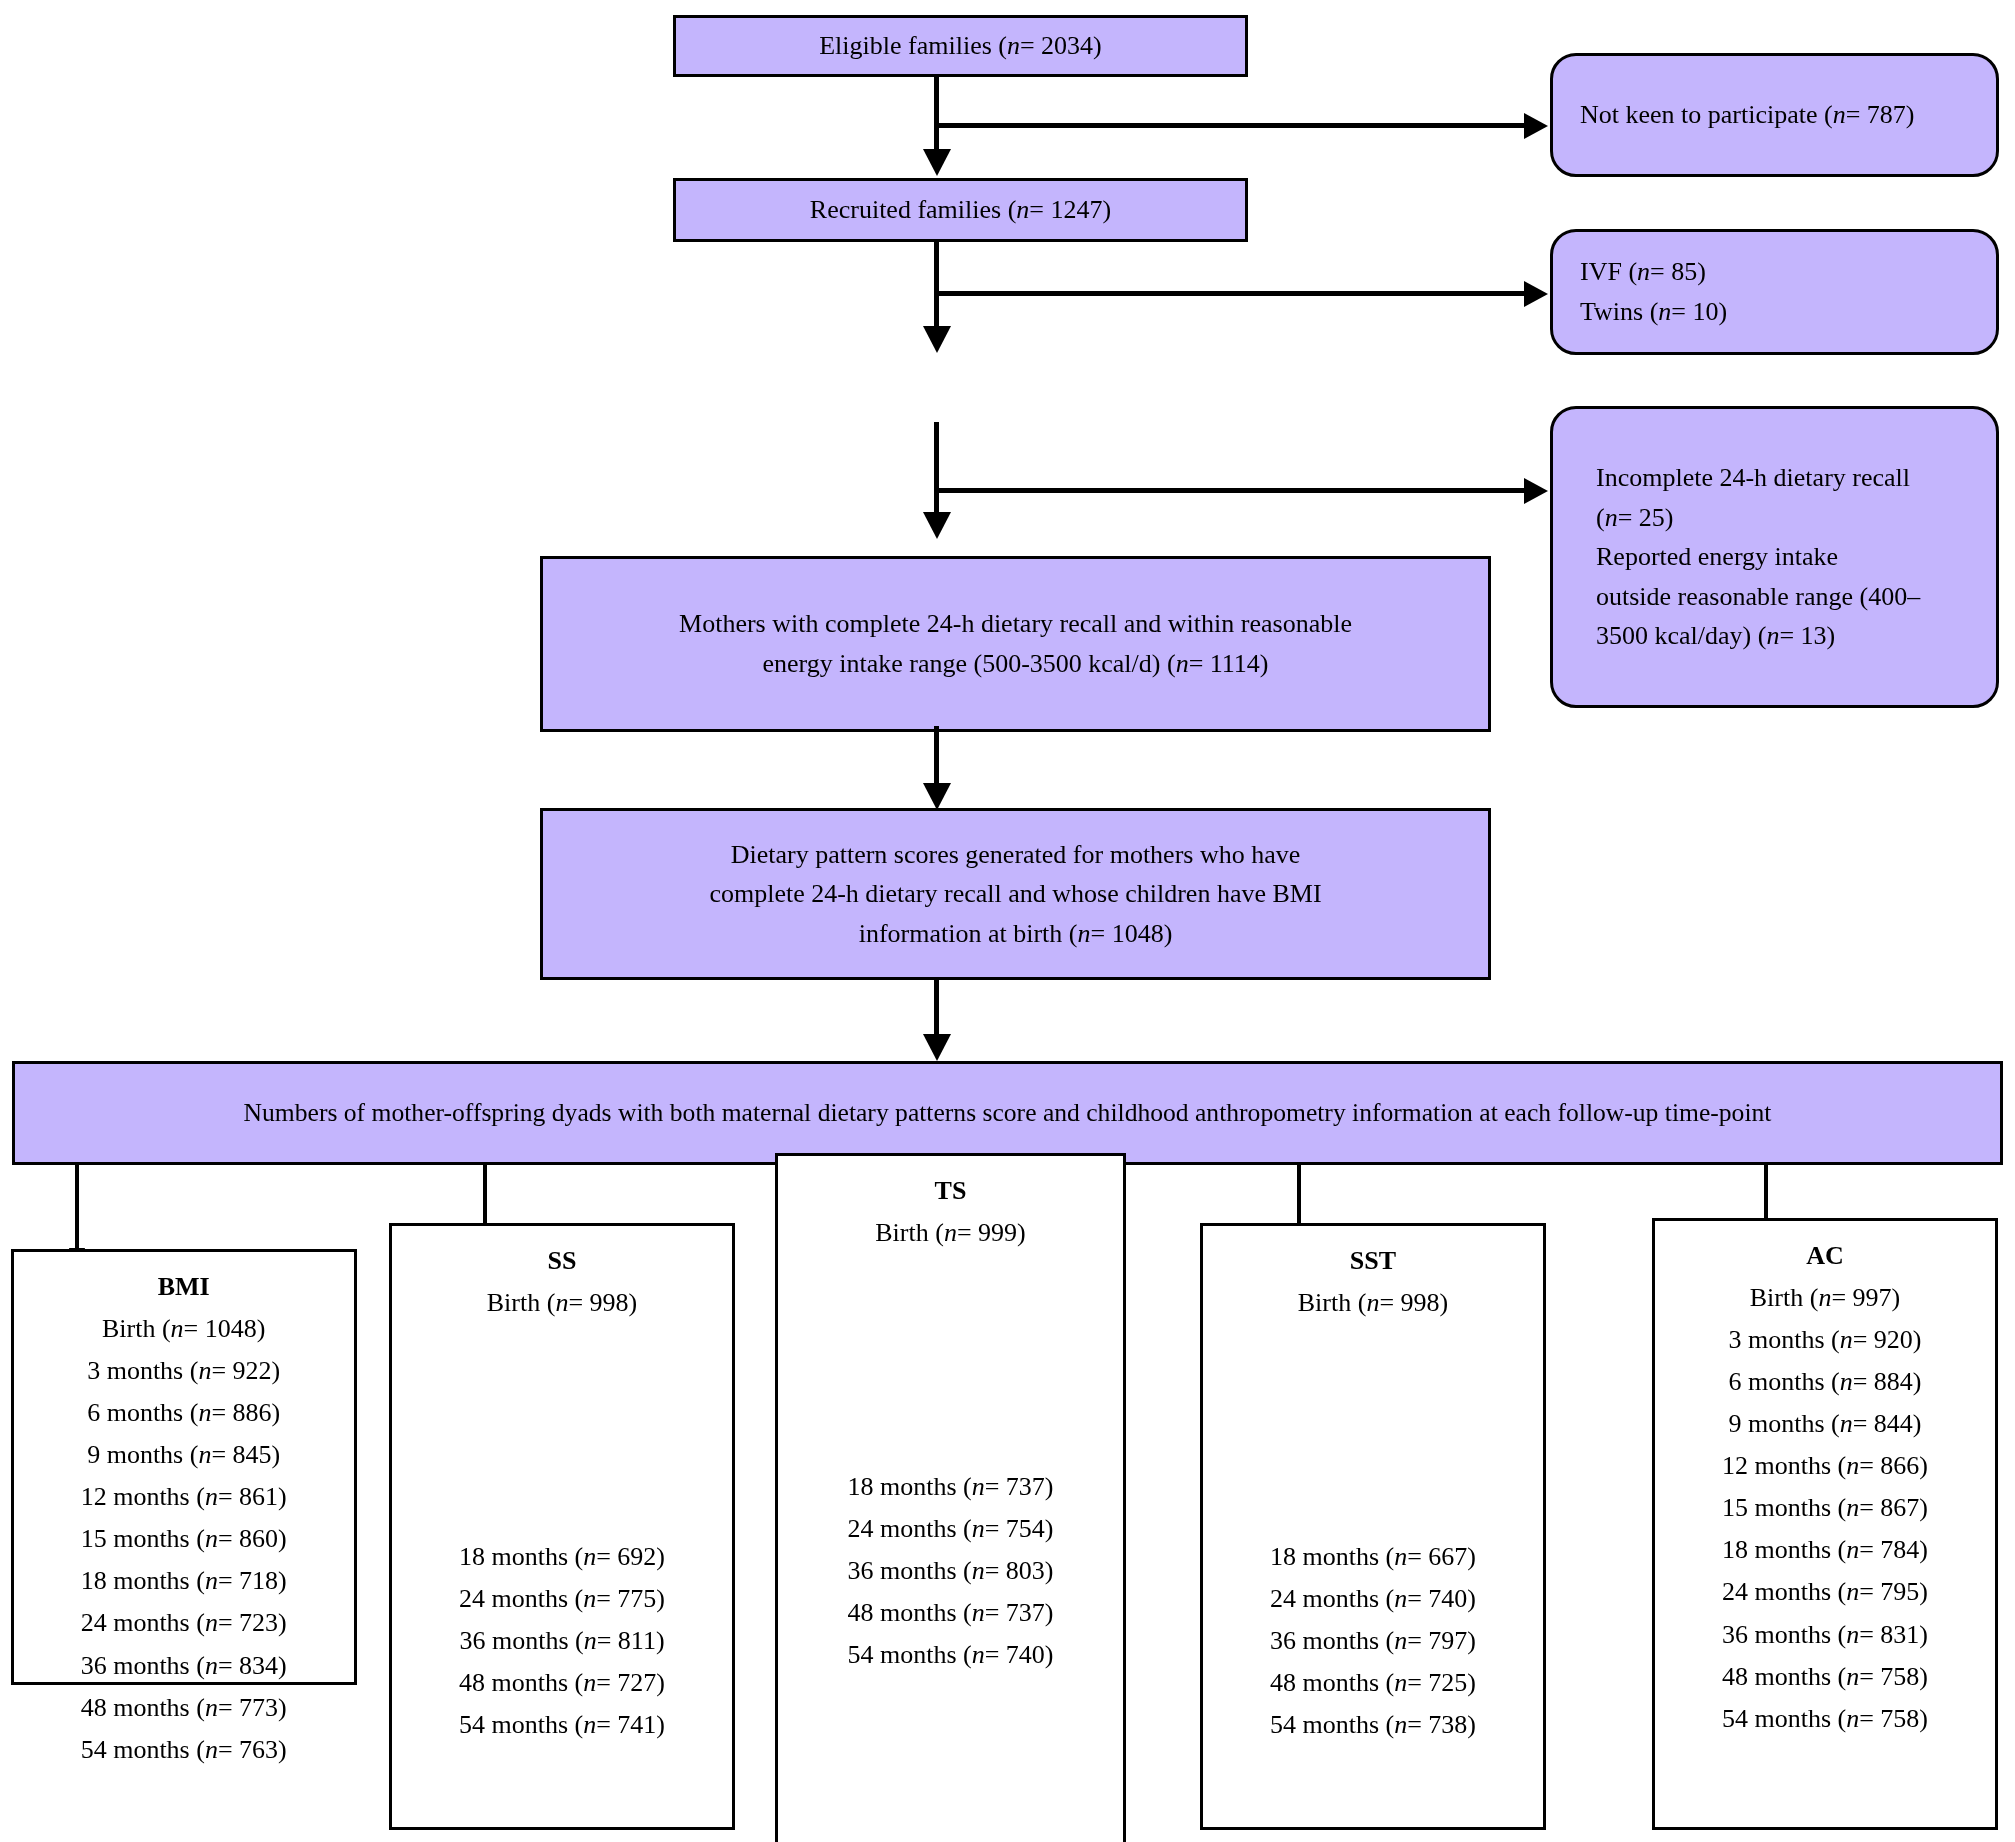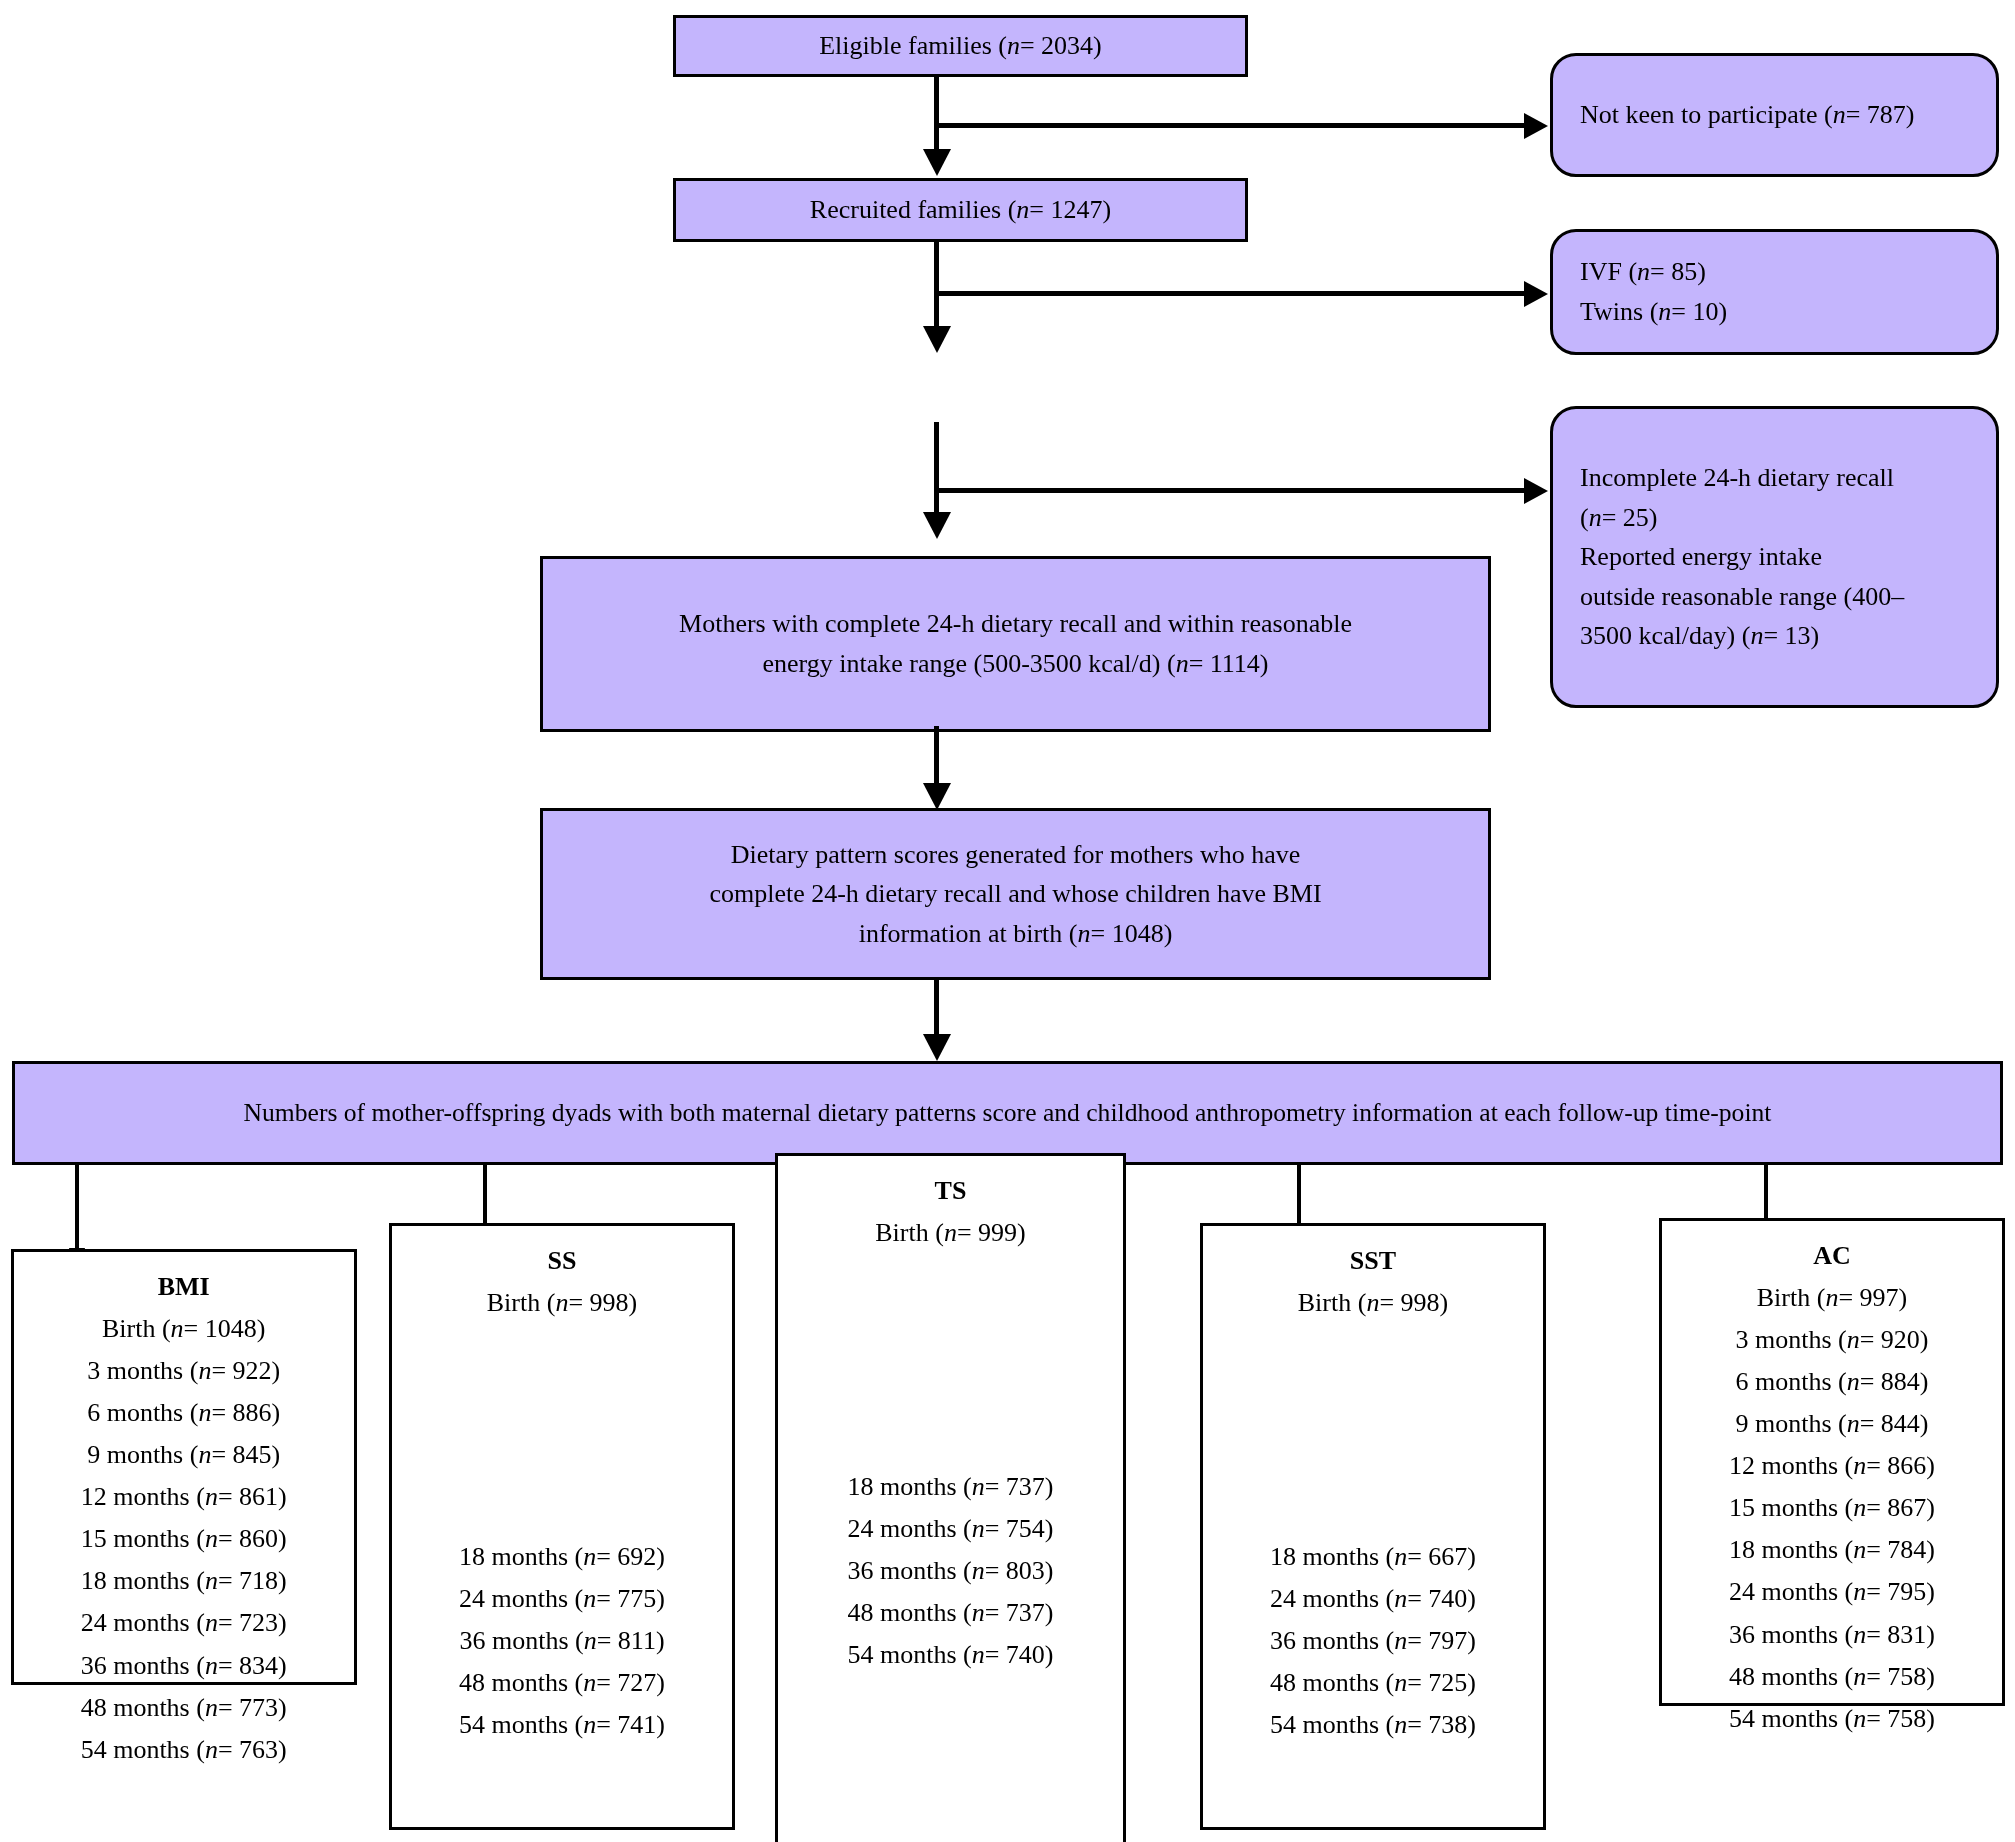--- a/index.html
+++ b/index.html
@@ -116,21 +116,21 @@
     <span class="ln">IVF (<i>n</i>= 85)</span>
     <span class="ln">Twins (<i>n</i>= 10)</span>
   </div>
 
 
   <div class="vline" style="left:934px; top:422px; height:101px;"></div>
   <div class="arrowdown" style="left:923px; top:512px;"></div>
   <div class="hline" style="left:934px; top:488px; width:594px;"></div>
   <div class="arrowright" style="left:1524px; top:478px;"></div>
 
-  <div class="box left" style="left:1550px; top:406px; width:449px; height:302px; padding-left:27px;">
+  <div class="box left" style="left:1550px; top:406px; width:449px; height:302px; padding-left:43px;">
     <span class="ln">Incomplete 24-h dietary recall</span>
     <span class="ln">(<i>n</i>= 25)</span>
     <span class="ln">Reported energy intake</span>
     <span class="ln">outside reasonable range (400–</span>
     <span class="ln">3500 kcal/day) (<i>n</i>= 13)</span>
   </div>
 
   <div class="box center" style="left:540px; top:556px; width:951px; height:176px;">
     <span class="ln">Mothers with complete 24-h dietary recall and within reasonable</span>
     <span class="ln">energy intake range (500-3500 kcal/d) (<i>n</i>= 1114)</span>
@@ -208,21 +208,21 @@
     <span class="coltitle">SST</span>
     <span class="colline">Birth (<i>n</i>= 998)</span>
     <span class="colspacer" style="height:212px;"></span>
     <span class="colline">18 months (<i>n</i>= 667)</span>
     <span class="colline">24 months (<i>n</i>= 740)</span>
     <span class="colline">36 months (<i>n</i>= 797)</span>
     <span class="colline">48 months (<i>n</i>= 725)</span>
     <span class="colline">54 months (<i>n</i>= 738)</span>
   </div>
 
-  <div class="colbox" style="left:1652px; top:1218px; width:346px; height:488px;margin-left:7px;">
+  <div class="colbox" style="left:1652px; top:1218px; width:346px; height:612px;">
     <span class="coltitle">AC</span>
     <span class="colline">Birth (<i>n</i>= 997)</span>
     <span class="colline">3 months (<i>n</i>= 920)</span>
     <span class="colline">6 months (<i>n</i>= 884)</span>
     <span class="colline">9 months (<i>n</i>= 844)</span>
     <span class="colline">12 months (<i>n</i>= 866)</span>
     <span class="colline">15 months (<i>n</i>= 867)</span>
     <span class="colline">18 months (<i>n</i>= 784)</span>
     <span class="colline">24 months (<i>n</i>= 795)</span>
     <span class="colline">36 months (<i>n</i>= 831)</span>

